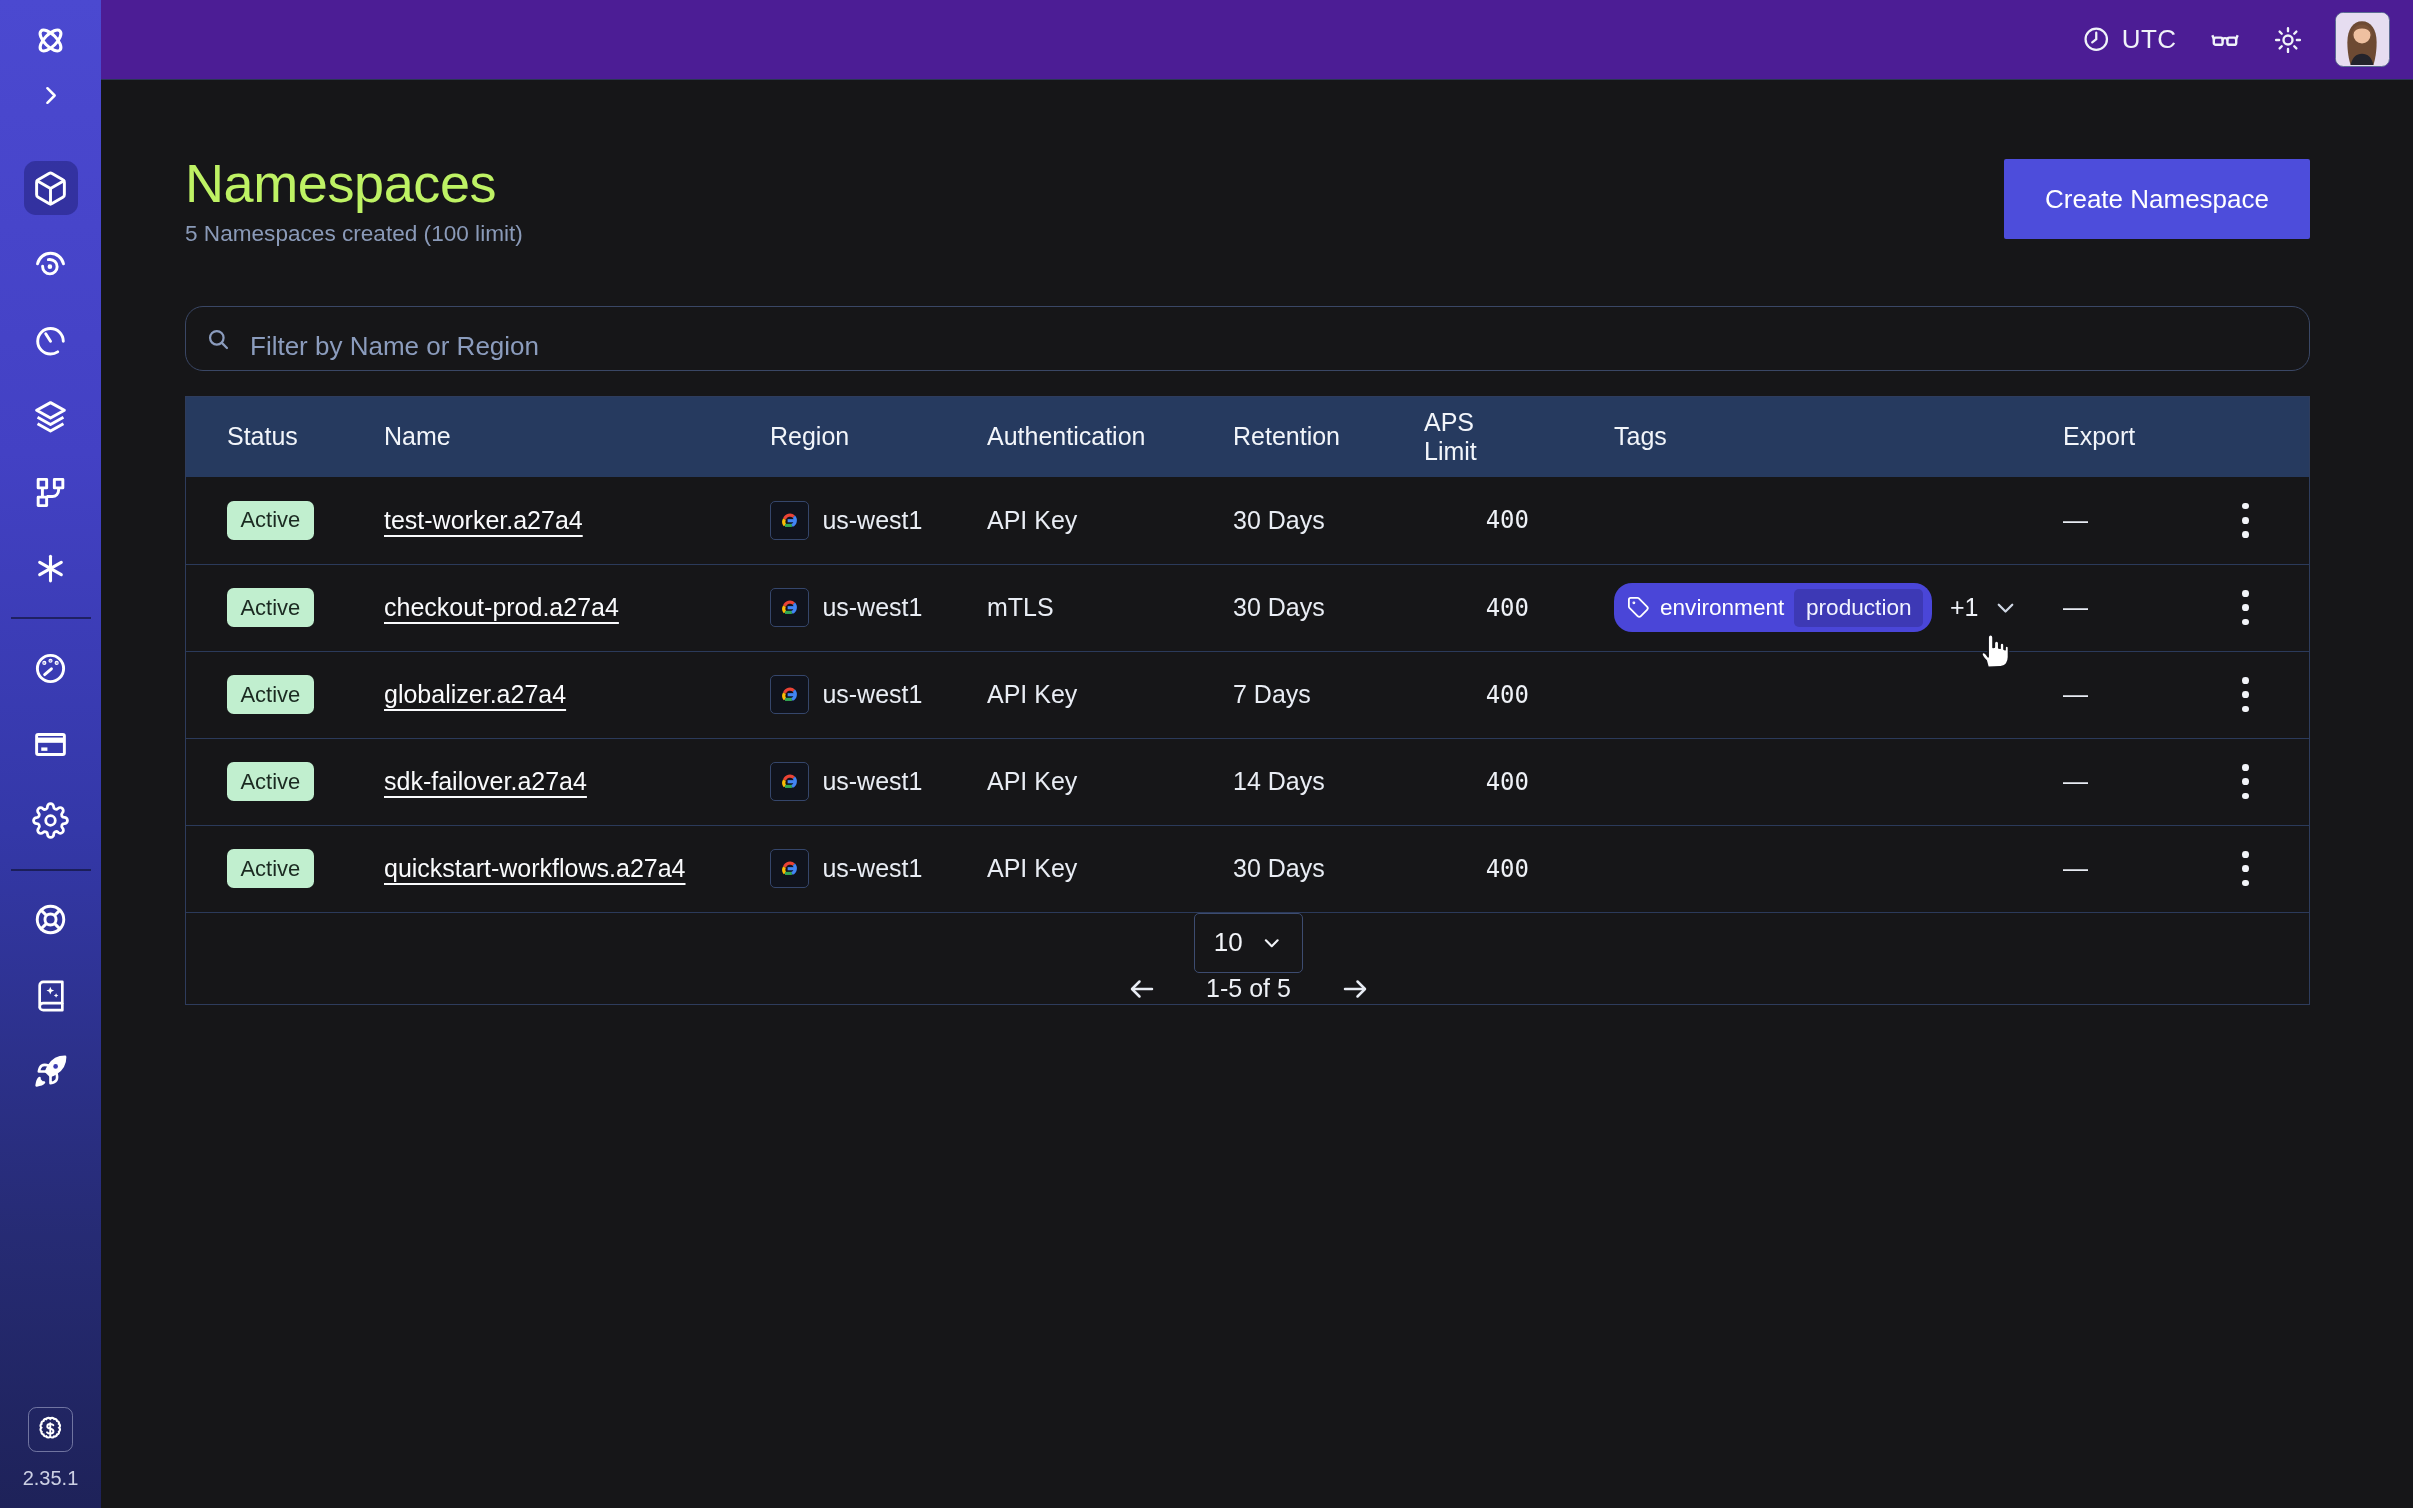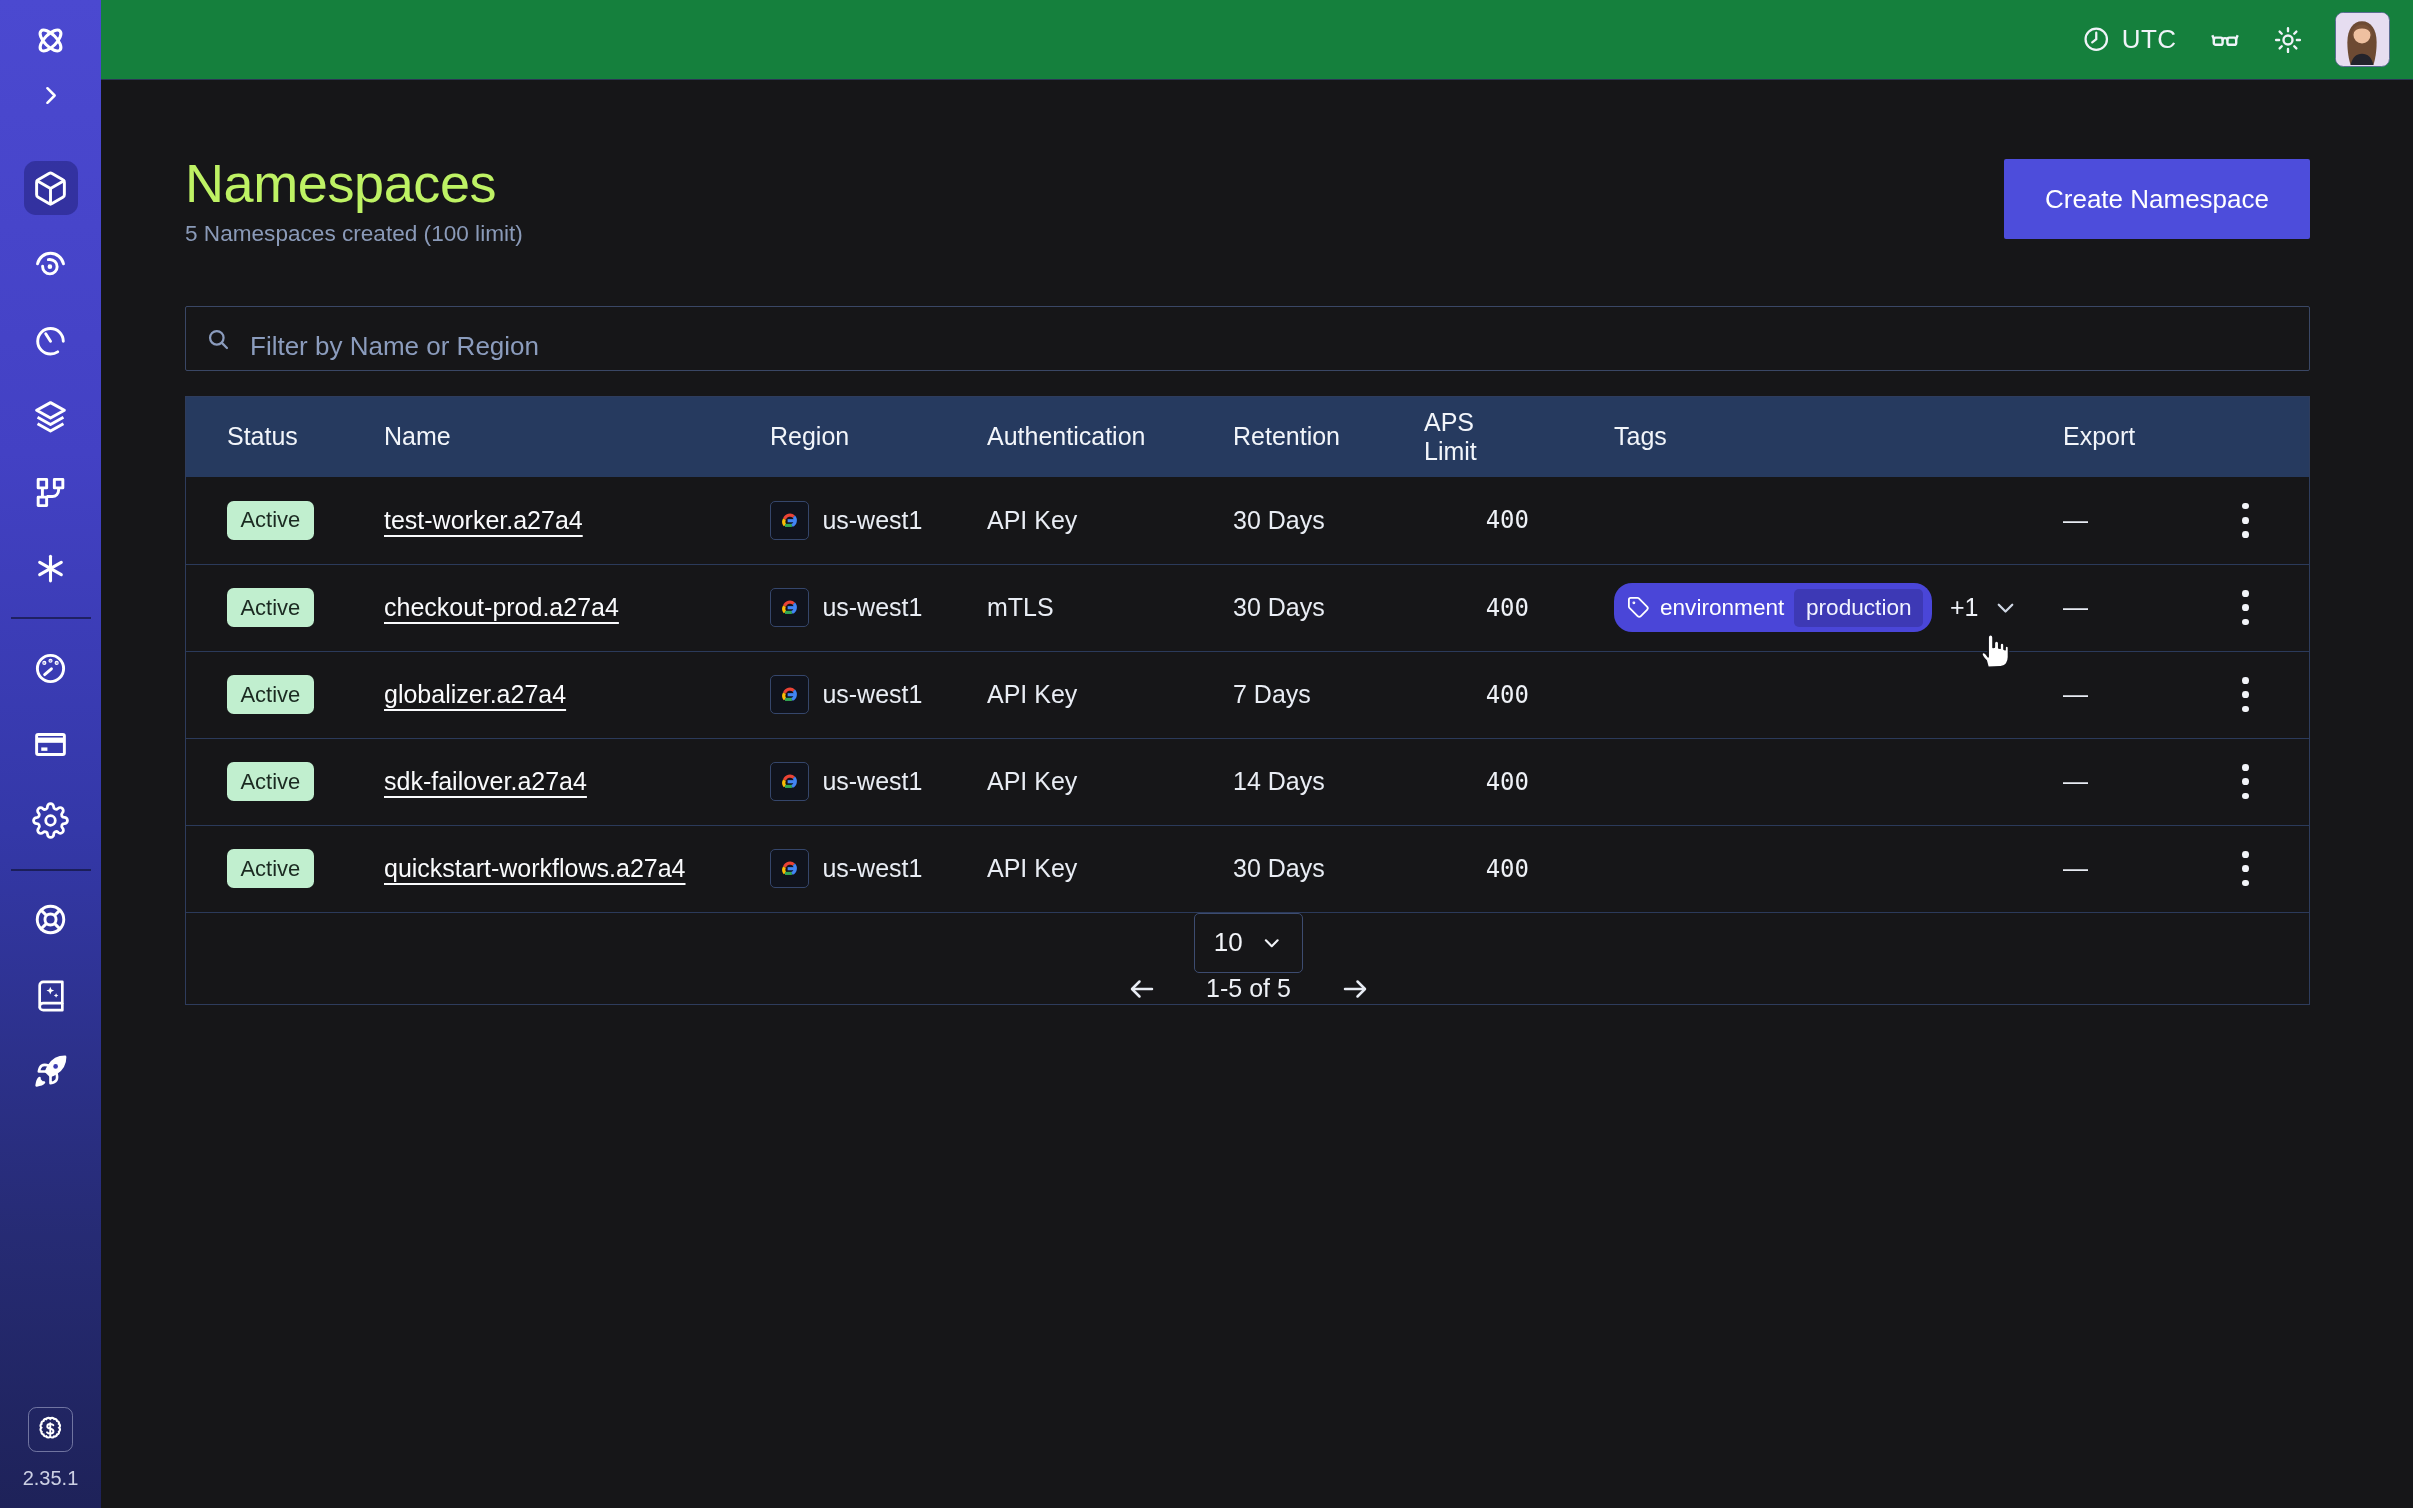--- a/index.html
+++ b/index.html
@@ -21,42 +21,42 @@
   .nav-divider { width:80px; height:1.7px; background:rgba(16,18,52,.65); flex:0 0 auto; }
   .side-spacer { flex:1 1 auto; }
   .price-btn {
     width:45px; height:45px; border:1.7px solid rgba(210,214,240,.45); border-radius:8.4px;
     display:flex; align-items:center; justify-content:center; color:#fff; cursor:pointer; flex:0 0 auto;
   }
   .version { color:rgba(235,238,252,.85); font-size:20px; margin-top:15px; margin-bottom:18.4px; }
 
   
   .topbar {
-    position:fixed; left:80px; right:0; top:0; height:80px; background:#15803d;
+    position:fixed; left:80px; right:0; top:0; height:80px; background:#4c1d95;
     border-bottom:1.7px solid #2b3754; display:flex; align-items:center; justify-content:flex-end;
     padding-right:23.5px; gap:32px; z-index:4;
   }
   .tz-button { display:flex; align-items:center; gap:11.7px; color:#f0f3f9; cursor:pointer; }
   .tz-label { font-size:26px; letter-spacing:0.4px; }
   .icon-btn { color:#f0f3f9; cursor:pointer; display:flex; align-items:center; justify-content:center; }
   .avatar { width:55px; height:55px; border-radius:8.4px; border:1.7px solid #5b6c92; overflow:hidden; cursor:pointer; background:#e6ddf0; }
 
   
   .main { position:absolute; left:80px; top:80px; right:0; bottom:0; padding:0 103px 0 105px; }
   .page-head { margin-top:72px; display:flex; align-items:center; justify-content:space-between; }
   .page-title { color:#bef264; font-size:54px; font-weight:400; letter-spacing:-0.4px; line-height:1.15; }
   .page-subtitle { color:#8c98b0; color:#8a9ab8; font-size:22.6px; margin-top:6.7px; }
   .create-btn {
     background:#4d4ddb; color:#fff; font-size:26px; font-weight:500; border:none;
     height:80px; padding:0 41px; border-radius:2px; cursor:pointer; font-family:inherit;
   }
 
   .search-wrap { position:relative; margin-top:59px; }
   .search-input {
-    width:100%; height:65px; background:transparent; border:1.7px solid #3a4765; border-radius:2px;
+    width:100%; height:65px; background:transparent; border:1.7px solid #3a4765; border-radius:18px;
     color:#e8ecf3; font-size:26px; padding:17px 20px 0 64px; font-family:inherit; outline:none;
   }
   .search-input::placeholder { color:#8b9cbd; }
   .search-icon { position:absolute; left:20px; top:20px; color:#8b9cbd; pointer-events:none; }
 
   
   .table { margin-top:25px; border:0.8px solid #2e3c5c; background:#161618; }
   .grid-row {
     display:grid; align-items:center; padding-left:41px;
     grid-template-columns:157px 386px 217px 246px 191px 105px 534px 117px 131px;

